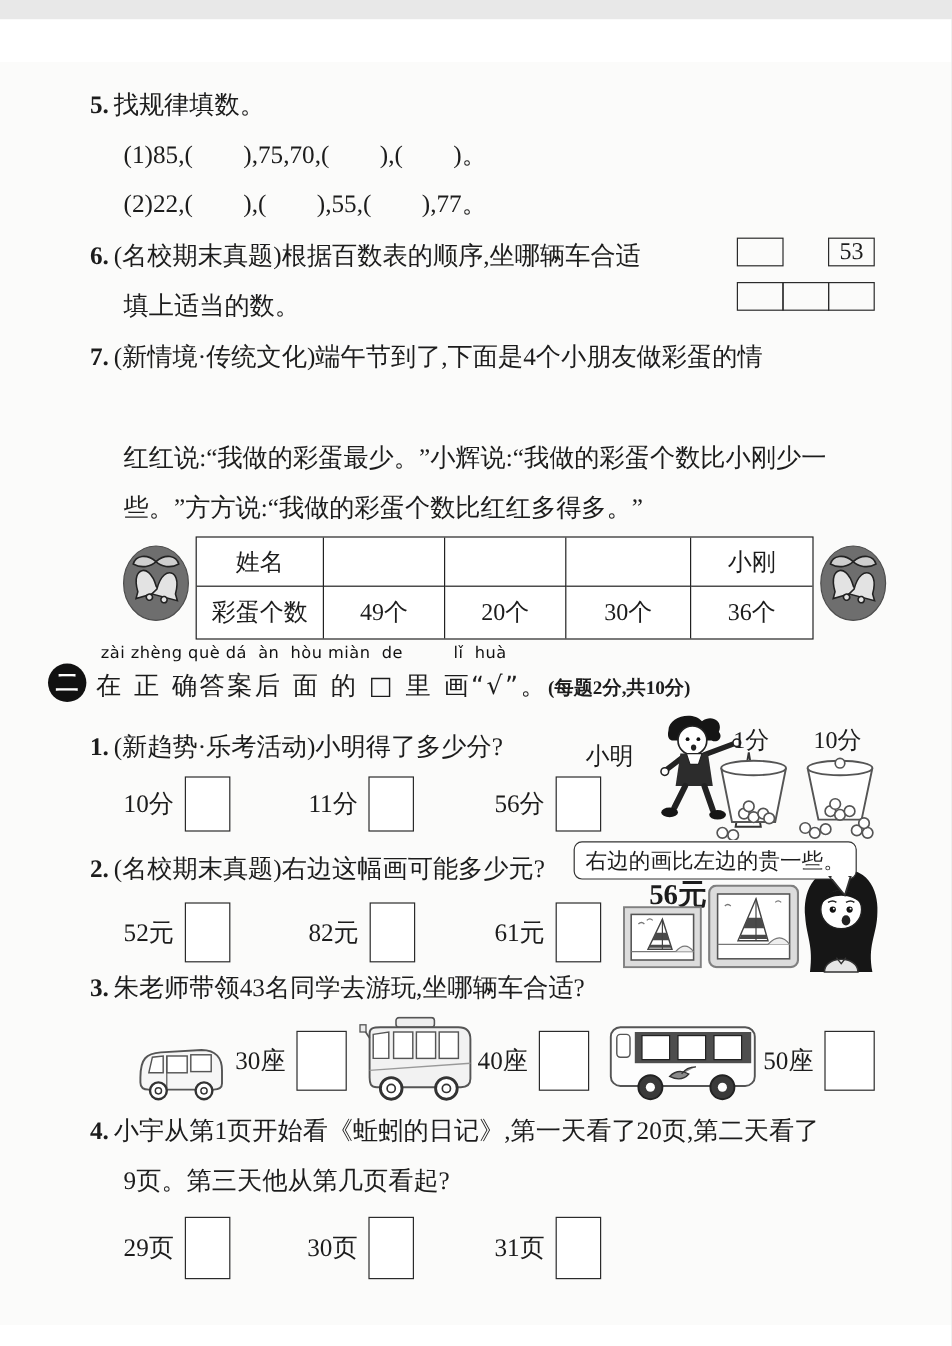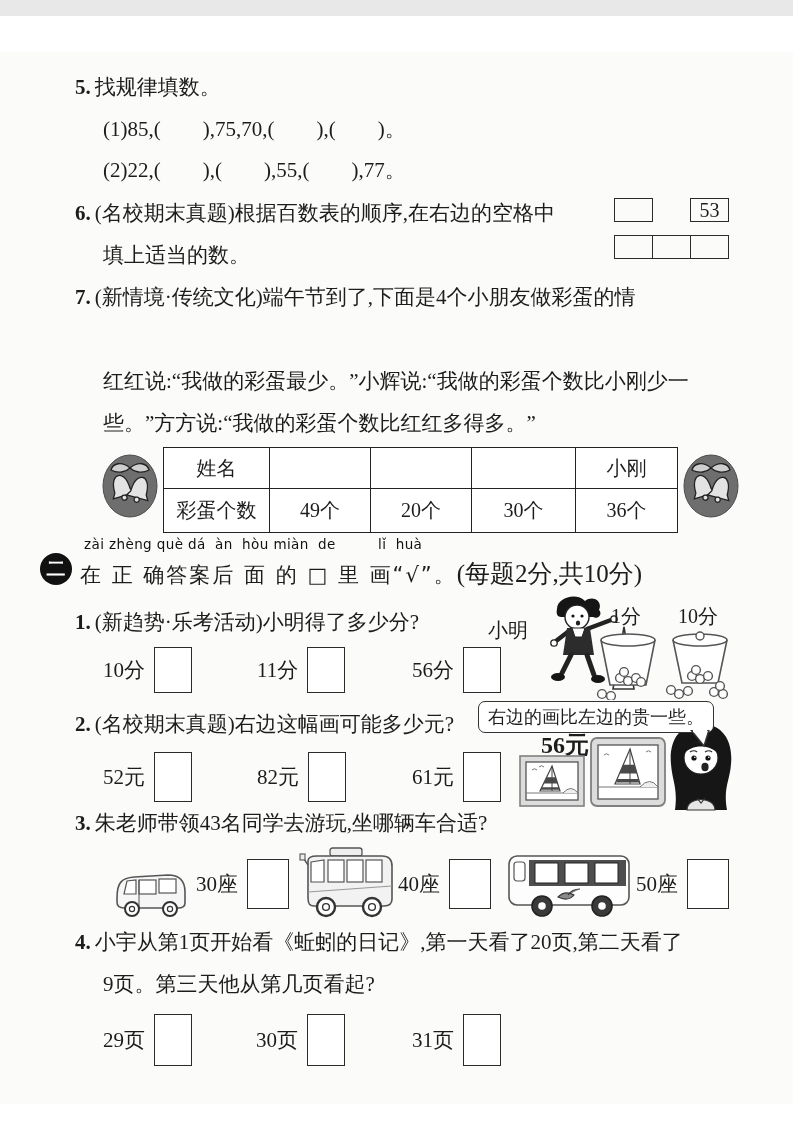--- a/index.html
+++ b/index.html
@@ -30,38 +30,38 @@
   .egTable > div:nth-child(n+6) { border-bottom:none; }
 
   
   .badge { position:absolute; left:40px; top:537px; width:32px; height:32px; border-radius:50%;
            background:#111; color:#fff; font-family:"DejaVu Sans","Liberation Sans",sans-serif;
            font-weight:bold; font-size:19px; display:flex; align-items:center; justify-content:center; }
   .pinyin { position:absolute; left:84px; top:520px; font-family:"DejaVu Sans","Liberation Sans",sans-serif;
             font-size:13.5px; letter-spacing:.4px; white-space:pre; color:#111; }
   .h2main { position:absolute; left:80px; top:541px; font-size:21px; white-space:pre; }
   .h2bold { font-family:"DejaVu Sans","Liberation Sans",sans-serif; font-weight:normal; letter-spacing:2px; }
-  .h2score{ font-weight:normal; font-size:25px; }
+  .h2score{ font-weight:bold; font-size:16px; }
 
   
   .bubble { position:absolute; left:478px; top:685px; border:1.6px solid #333; border-radius:7px;
             background:#fff; padding:3px 9px; font-size:18px; white-space:pre; z-index:1;text-align:center; }
   .label19 { font-size:24px; white-space:pre;font-weight:bold; }
   .label20 { font-size:20px; white-space:pre; }
 </style>
 </head>
 <body>
 
 <div class="page">
 
   <div class="abs qline" style="left:75px;top:57px"><span class="qnum">5.</span><span>找规律填数。</span></div>
   <div class="abs qline" style="left:103px;top:99px">(1)85,(        ),75,70,(        ),(        )。</div>
   <div class="abs qline" style="left:103px;top:140px">(2)22,(        ),(        ),55,(        ),77。</div>
 
-  <div class="abs qline" style="left:75px;top:183px"><span class="qnum">6.</span><span>(名校期末真题)根据百数表的顺序,在右边的空格中</span></div>
+  <div class="abs qline" style="left:75px;top:183px"><span class="qnum">6.</span><span>(名校期末真题)根据百数表的顺序,坐哪辆车合适</span></div>
   <div class="abs qline" style="left:103px;top:225px">填上适当的数。</div>
 
   <div class="abs" style="left:614px;top:182px;width:116px;height:76px">
     <div class="g6cell" style="left:0;top:0"></div>
     <div class="g6cell" style="left:76px;top:0">53</div>
     <div class="g6cell" style="left:0;top:37px"></div>
     <div class="g6cell" style="left:38px;top:37px"></div>
     <div class="g6cell" style="left:76px;top:37px"></div>
   </div>
 

